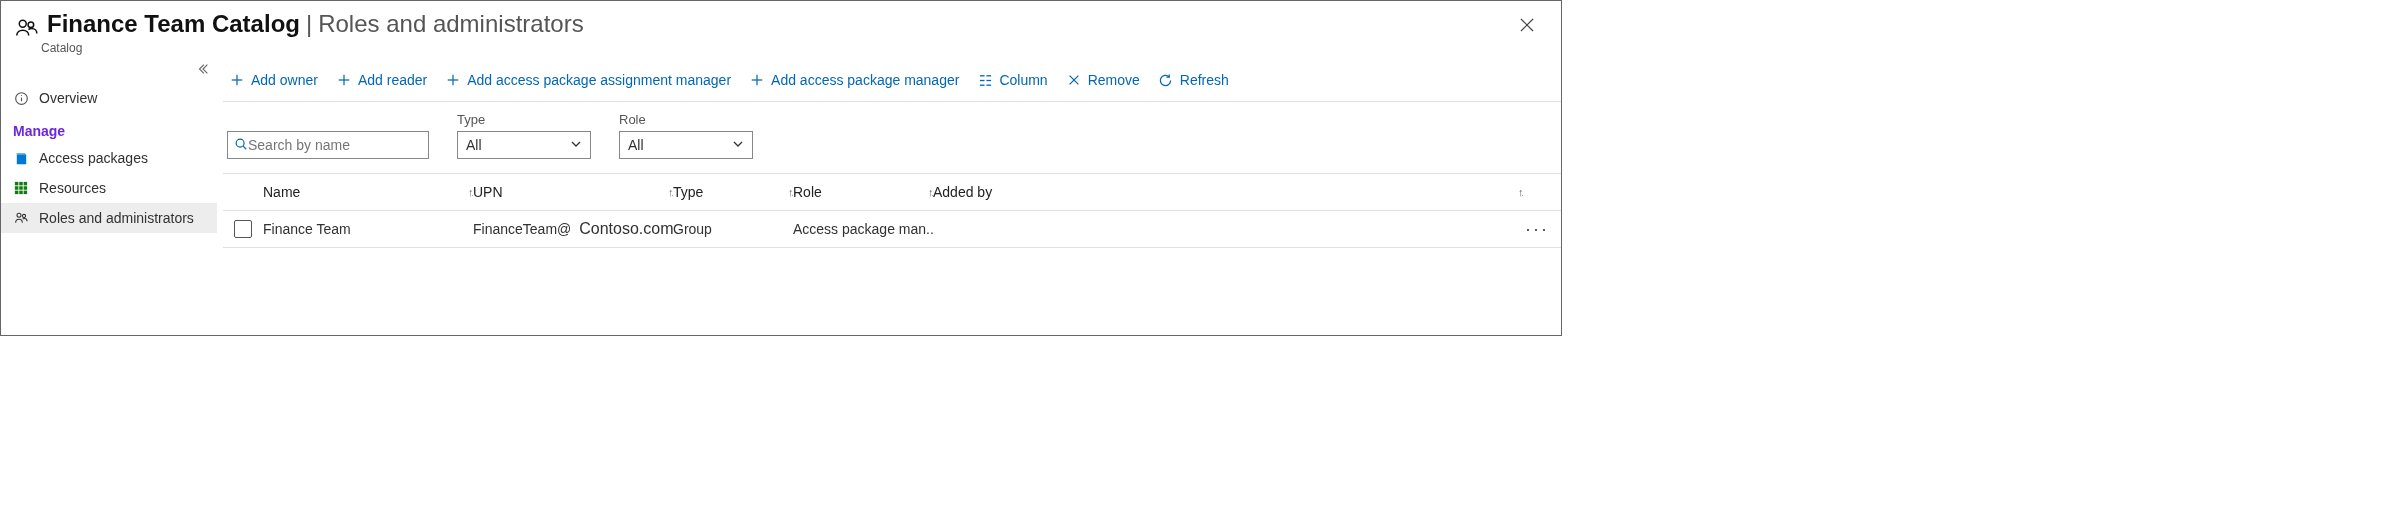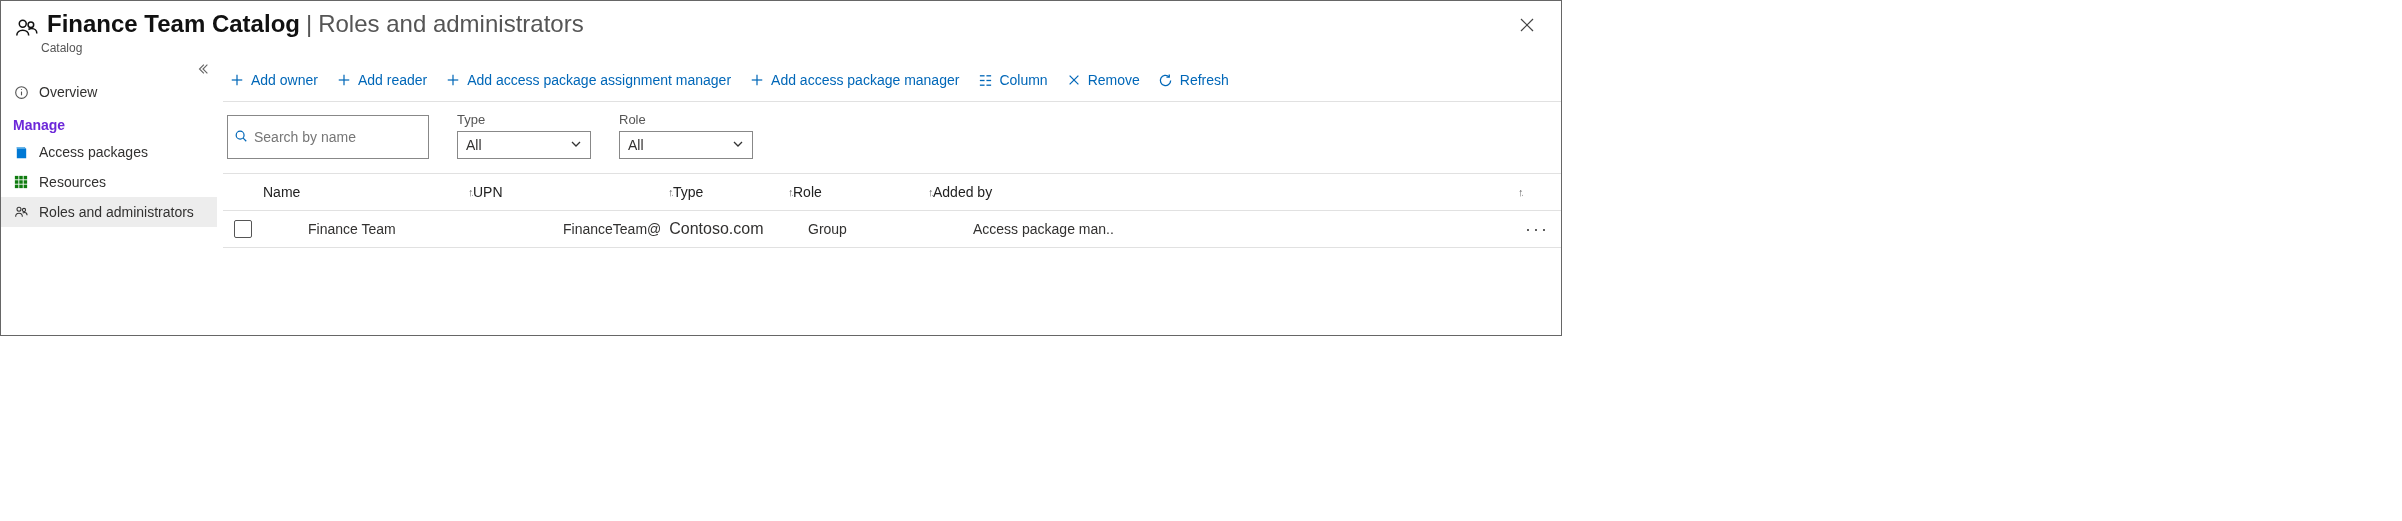--- a/index.html
+++ b/index.html
@@ -154,22 +154,21 @@
     align-items: flex-end;
     gap: 28px;
     padding: 10px 4px 14px 4px;
   }
   .search-box {
     width: 188px;
     height: 26px;
     border: 1px solid #888;
     display: flex;
     align-items: center;
-    padding: 8px 6px;
-    gap: 6px;
+    padding: 0 6px;
     color: #555;
   }
   .search-box input {
     border: none;
     outline: none;
     flex: 1 1 auto;
     font-size: 14px;
     color: #333;
     padding: 0;
     background: transparent;
@@ -205,21 +204,20 @@
     align-items: center;
     min-height: 36px;
     padding-right: 10px;
   }
   .thead {
     color: #222;
     border-bottom: 1px solid #e1e1e1;
   }
   .trow {
     border-bottom: 1px solid #e1e1e1;
-    gap: 45px;
   }
   .cell {
     display: flex;
     align-items: center;
     gap: 8px;
     overflow: hidden;
     white-space: nowrap;
     text-overflow: ellipsis;
   }
   .col-chk  { flex: 0 0 40px; justify-content: center; }
@@ -281,21 +279,21 @@
   <div class="body">
 
     <div class="sidebar">
       <div class="sidebar-collapse">
         <svg viewBox="0 0 16 16" width="14" height="14" stroke="#666" stroke-width="1.3" fill="none">
           <polyline points="9,3 4,8 9,13"></polyline>
             <polyline points="13,3 8,8 13,13"></polyline>
         </svg>
       </div>
 
-      <div class="nav-item" style="margin-top:18px">
+      <div class="nav-item" style="margin-top:24px">
         <span class="ic">
           <svg viewBox="0 0 16 16" width="15" height="15" fill="none" stroke="#555" stroke-width="1.2">
             <circle cx="8" cy="8" r="6.2"></circle>
               <line x1="8" y1="7" x2="8" y2="11"></line>
               <circle cx="8" cy="4.8" r="0.6" fill="#555" stroke="none"></circle>
           </svg>
         </span>
         <span>Overview</span>
       </div>
 

